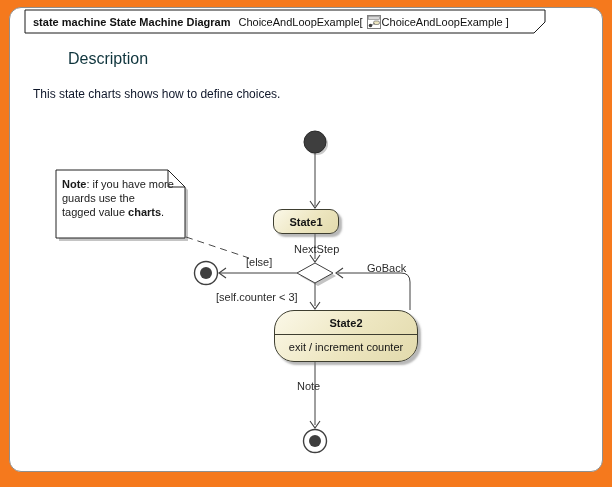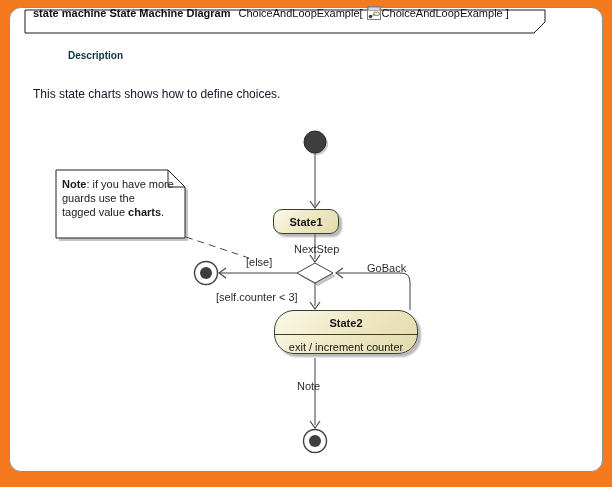--- a/index.html
+++ b/index.html
@@ -1,34 +1,34 @@
 <!DOCTYPE html>
 <html><head>
 <meta charset="utf-8">
 <style>
   html,body{margin:0;padding:0;}
   .canvas{position:relative;width:612px;height:487px;background:#F5791D;overflow:hidden;
           font-family:"Liberation Sans",sans-serif;}
   .frame{position:absolute;left:9px;top:7px;width:594px;height:465px;background:#FFFFFF;
          border:1px solid #8F8F8F;border-radius:12px;box-sizing:border-box;z-index:1;}
   .overlay{position:absolute;left:0;top:0;z-index:2;}
-  .tab-text{position:absolute;left:33px;top:1px;height:23px;display:flex;align-items:center;
+  .tab-text{position:absolute;left:33px;top:10px;height:23px;display:flex;align-items:center;
             font-size:11px;color:#111;white-space:nowrap;z-index:3;}
   .tab-text .b{font-weight:bold;}
   .tab-text .sp{margin-left:8px;}
   .tab-text svg{margin-left:4px;margin-right:1px;}
-  .desc-head{position:absolute;left:33px;top:50px;font-size:10px;font-weight:bold;color:#0E343C;z-index:3;padding-left:35px;}
+  .desc-head{position:absolute;left:33px;top:50px;font-size:16px;font-weight:normal;color:#0E343C;z-index:3;padding-left:35px;}
   .desc-body{position:absolute;left:33px;top:87px;font-size:12px;color:#0f172a;z-index:3;}
   .lbl{position:absolute;font-size:11px;color:#2B2B2B;white-space:nowrap;z-index:3;}
   .state{position:absolute;box-sizing:border-box;border:1px solid #3E3E30;
          background:linear-gradient(135deg,#FBF8E8 0%,#EDE6C0 55%,#E2DAAC 100%);
          box-shadow:3px 3px 2px rgba(125,125,125,0.55);z-index:3;color:#141414;}
   .state1{left:273px;top:209px;width:66px;height:25px;border-radius:9px;
           display:flex;align-items:center;justify-content:center;font-size:11px;font-weight:bold;}
-  .state2{left:274px;top:310px;width:144px;height:44px;border-radius:20px;}
+  .state2{left:274px;top:310px;width:144px;height:52px;border-radius:20px;}
   .state2 .ttl{height:23px;border-bottom:1px solid #3E3E30;display:flex;align-items:center;
                justify-content:center;font-size:11px;font-weight:bold;}
   .state2 .bdy{height:23px;display:flex;align-items:center;justify-content:center;font-size:11px;}
   .note-text{position:absolute;left:62px;top:177px;width:120px;font-size:11px;line-height:14px;
              color:#1A1A1A;z-index:3;}
 </style>
 </head>
 <body>
 
 <div class="canvas">

